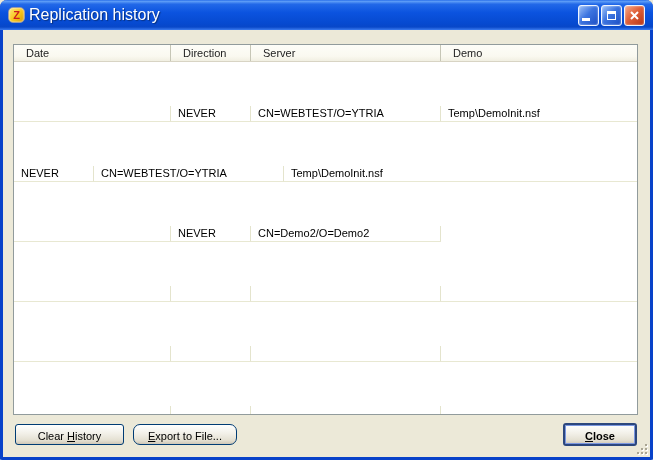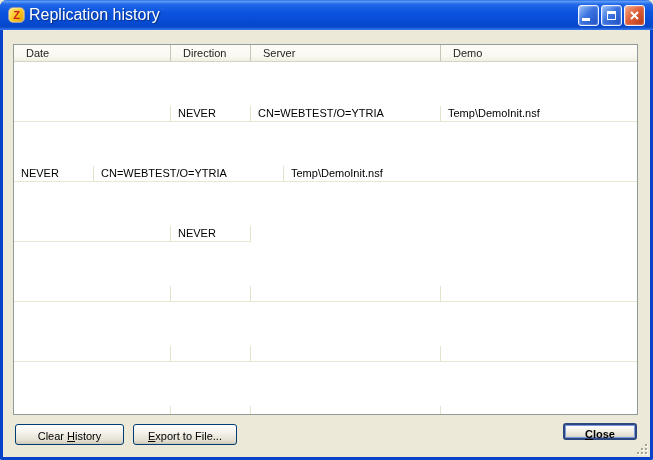--- a/index.html
+++ b/index.html
@@ -107,23 +107,23 @@
     border: 1px solid #003c74;
     border-radius: 3px;
     background: linear-gradient(to bottom, #ffffff 0%, #f2f0e8 45%, #e4e0d2 80%, #cfc8b8 100%);
     font-family: "Liberation Sans", sans-serif;
     font-size: 11px; color: #000;
     text-align: center;
     padding-top: 3px;
     cursor: default;
   }
   .btn-clear  { left: 12px;  top: 394px; width: 109px; }
-  .btn-export { left: 130px; top: 394px; width: 104px; }
+  .btn-export { left: 130px; top: 394px; width: 104px; border-radius: 7px; }
   .btn-close  {
-    right: 13px; top: 393px; width: 74px; height: 17px;
+    right: 13px; top: 393px; width: 74px; height: 23px;
     font-weight: bold;
     border: 2px solid #2c477e;
     box-shadow: inset 0 0 0 1px #7a96df;
   }
   .mnemonic { text-decoration: underline; }
 
   
   .grip { position: absolute; right: 2px; bottom: 2px; width: 13px; height: 13px; }
   .grip i {
     position: absolute; width: 2px; height: 2px; background: #a8a492;
@@ -176,20 +176,21 @@
             <div class="cell col-file">Temp\DemoInit.nsf</div>
           </div>
           <div class="grid-row">
             <div class="cell col-direction">NEVER</div>
             <div class="cell col-server">CN=WEBTEST/O=YTRIA</div>
             <div class="cell col-file">Temp\DemoInit.nsf</div>
           </div>
           <div class="grid-row">
             <div class="cell col-date"></div>
             <div class="cell col-direction">NEVER</div>
+            <div class="cell col-server">CN=Demo2/O=Demo2</div>
           </div>
           <div class="grid-row">
             <div class="cell col-date"></div>
             <div class="cell col-direction"></div>
             <div class="cell col-server"></div>
             <div class="cell col-file"></div>
           </div>
           <div class="grid-row">
             <div class="cell col-date"></div>
             <div class="cell col-direction"></div>

